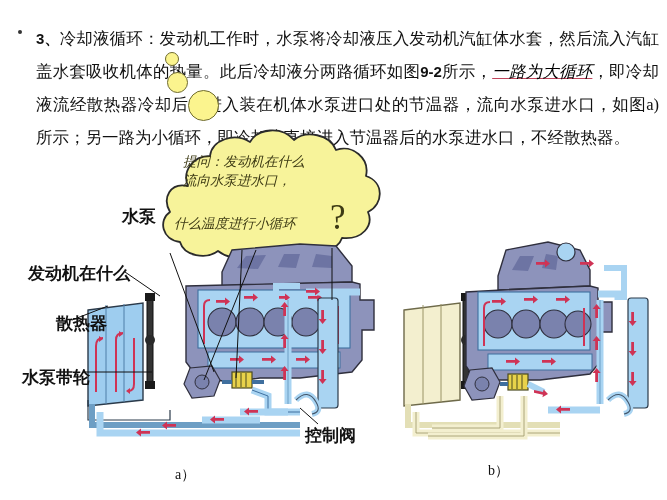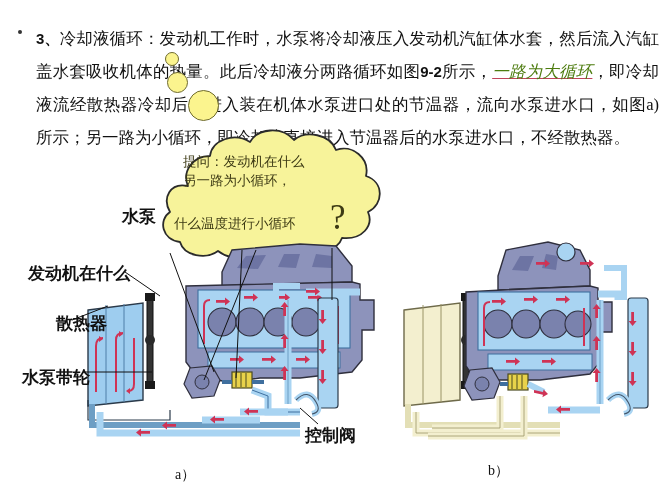--- a/index.html
+++ b/index.html
@@ -14,32 +14,32 @@
   .para{
     position:absolute;left:14px;top:22px;width:645px;
     font-size:16.5px;line-height:33px;color:#111;
     letter-spacing:0px;
   }
   .bullet{
     position:absolute;left:18px;top:30px;width:4px;height:4px;
     border-radius:50%;background:#333;
   }
   .ptext{margin-left:22px;text-align:justify;text-justify:inter-ideograph;}
-  .red{color:#4d7c0f;text-decoration:underline;text-decoration-color:#c0435a;font-style:italic;}
+  .red{color:#000000;text-decoration:underline;text-decoration-color:#c0435a;font-style:italic;}
   .num{font-family:"Liberation Sans",sans-serif;font-weight:bold;font-size:15px;}
 
   
   .dot{position:absolute;background:#fbf48e;border:1.6px solid #6e6a2e;border-radius:50%;}
 
   
   #cloud{position:absolute;left:140px;top:120px;width:265px;height:135px;}
   #cloud svg{display:block;}
   .cloudtext{
     position:absolute;color:#3d3a14;font-size:13.5px;line-height:19px;
-    font-family:"Liberation Serif","DejaVu Serif",serif;white-space:nowrap;
+    font-family:"Liberation Serif","DejaVu Serif",serif;white-space:nowrap;font-style:italic;
   }
   #ct1{left:43px;top:32px;}
   #ct2{left:43px;top:51px;}
   #ct3{left:34px;top:94px;}
   #qmark{position:absolute;left:190px;top:78px;font-size:35px;color:#3d3a14;
     font-family:"Liberation Serif","DejaVu Serif",serif;}
 
   
   .dlabel{
     position:absolute;font-family:"DejaVu Sans","Liberation Sans",sans-serif;
@@ -78,21 +78,21 @@
                C178,136 198,130 202,118
                C222,120 234,106 228,92
                C244,84 244,62 226,56
                C230,38 212,24 196,30
                C190,14 166,10 154,20
                C142,6 118,8 110,22
                C94,12 72,20 70,36
                C52,36 42,52 48,66 Z" fill="#f7f39a" stroke="#2b2b2b" stroke-width="1.8" stroke-linejoin="round"></path>
     </svg>
     <div class="cloudtext" id="ct1">提问：发动机在什么</div>
-    <div class="cloudtext" id="ct2">另一路为小循环，</div>
+    <div class="cloudtext" id="ct2">流向水泵进水口，</div>
     <div class="cloudtext" id="ct3">什么温度进行小循环</div>
     <div id="qmark">?</div>
   </div>
 
   <svg class="diag" width="667" height="500" viewBox="0 0 667 500">
 
     <g>
       <path d="M88,310 L143,303 L143,400 L88,406 Z" fill="#9ecdef" stroke="#2b3a4a" stroke-width="1.4"></path>
       <line x1="106" y1="305" x2="106" y2="404" stroke="#4f7fa8" stroke-width="1"></line>
       <line x1="124" y1="304" x2="124" y2="402" stroke="#4f7fa8" stroke-width="1"></line>

